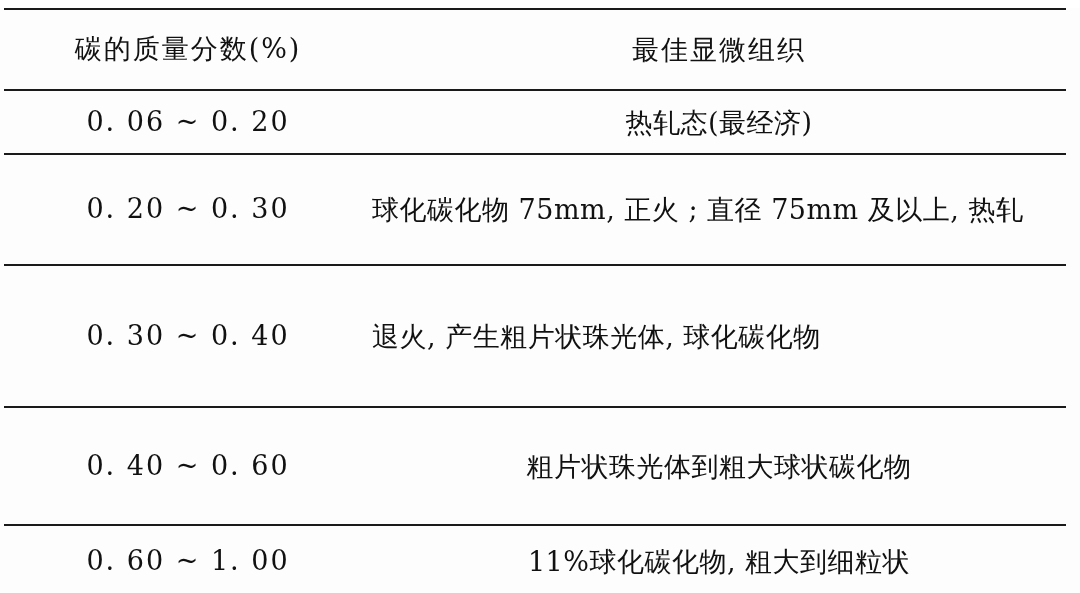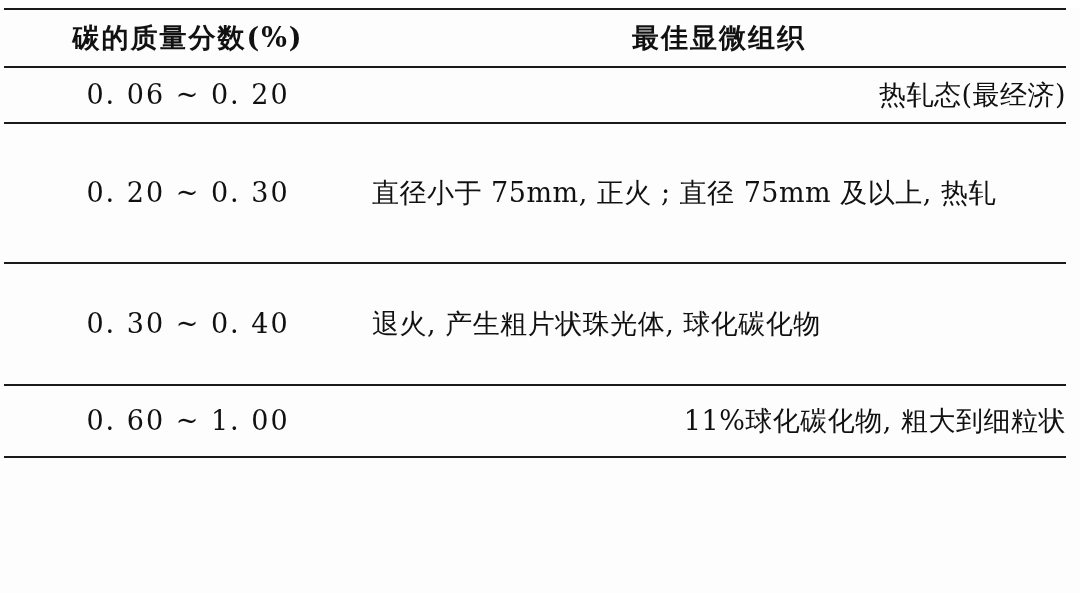--- a/index.html
+++ b/index.html
@@ -48,42 +48,42 @@
   }
   .cell-right {
     text-align: left;
     font-size: 27px;
     padding: 6px 10px 6px 18px;
     line-height: 1.45;
     letter-spacing: 0.5px;
   }
   .header-row .cell-left,
   .header-row .cell-right {
-    font-weight: bold;
+    font-weight: normal;
     text-align: center;
     font-size: 27px;
-    padding: 8px 4px;
+    padding: 20px 4px;
     letter-spacing: 2px;
   }
   .header-row .cell-right {
     padding-left: 4px;
   }
   
   tr.r-header { height: 58px; }
-  tr.r-0 { height: 56px; }
-  tr.r-1 { height: 140px; }
-  tr.r-2 { height: 122px; }
+  tr.r-0 { height: 64px; }
+  tr.r-1 { height: 111px; }
+  tr.r-2 { height: 142px; }
   tr.r-3 { height: 118px; }
   tr.r-4 { height: 72px; }
 
   .cell-right.wrap {
     text-align: left;
   }
   .cell-right.single {
-    text-align: right;
+    text-align: center;
     margin-top: 8px;
   }
   .nums {
     font-family: "DejaVu Serif", "Liberation Serif", serif;
     letter-spacing: 2px;
   }
 </style>
 </head>
 <body>
 
@@ -97,25 +97,29 @@
       <tr class="r-header header-row">
         <td class="cell-left">碳的质量分数(%)</td>
         <td class="cell-right">最佳显微组织</td>
       </tr>
       <tr class="r-0">
         <td class="cell-left nums">0. 06 ~ 0. 20</td>
         <td class="cell-right single">热轧态(最经济)</td>
       </tr>
       <tr class="r-1">
         <td class="cell-left nums">0. 20 ~ 0. 30</td>
-        <td class="cell-right wrap">直径小于 75mm, 正火 ; 直径 75mm 及以上, 热轧</td>
+        <td class="cell-right wrap">球化碳化物 75mm, 正火 ; 直径 75mm 及以上, 热轧</td>
       </tr>
       <tr class="r-2">
         <td class="cell-left nums">0. 30 ~ 0. 40</td>
         <td class="cell-right wrap">退火, 产生粗片状珠光体, 球化碳化物</td>
+      </tr>
+      <tr class="r-3">
+        <td class="cell-left nums">0. 40 ~ 0. 60</td>
+        <td class="cell-right single">粗片状珠光体到粗大球状碳化物</td>
       </tr>
       <tr class="r-4">
         <td class="cell-left nums">0. 60 ~ 1. 00</td>
         <td class="cell-right single">11%球化碳化物, 粗大到细粒状</td>
       </tr>
     </tbody>
   </table>
 </div>
 
 </body></html>

